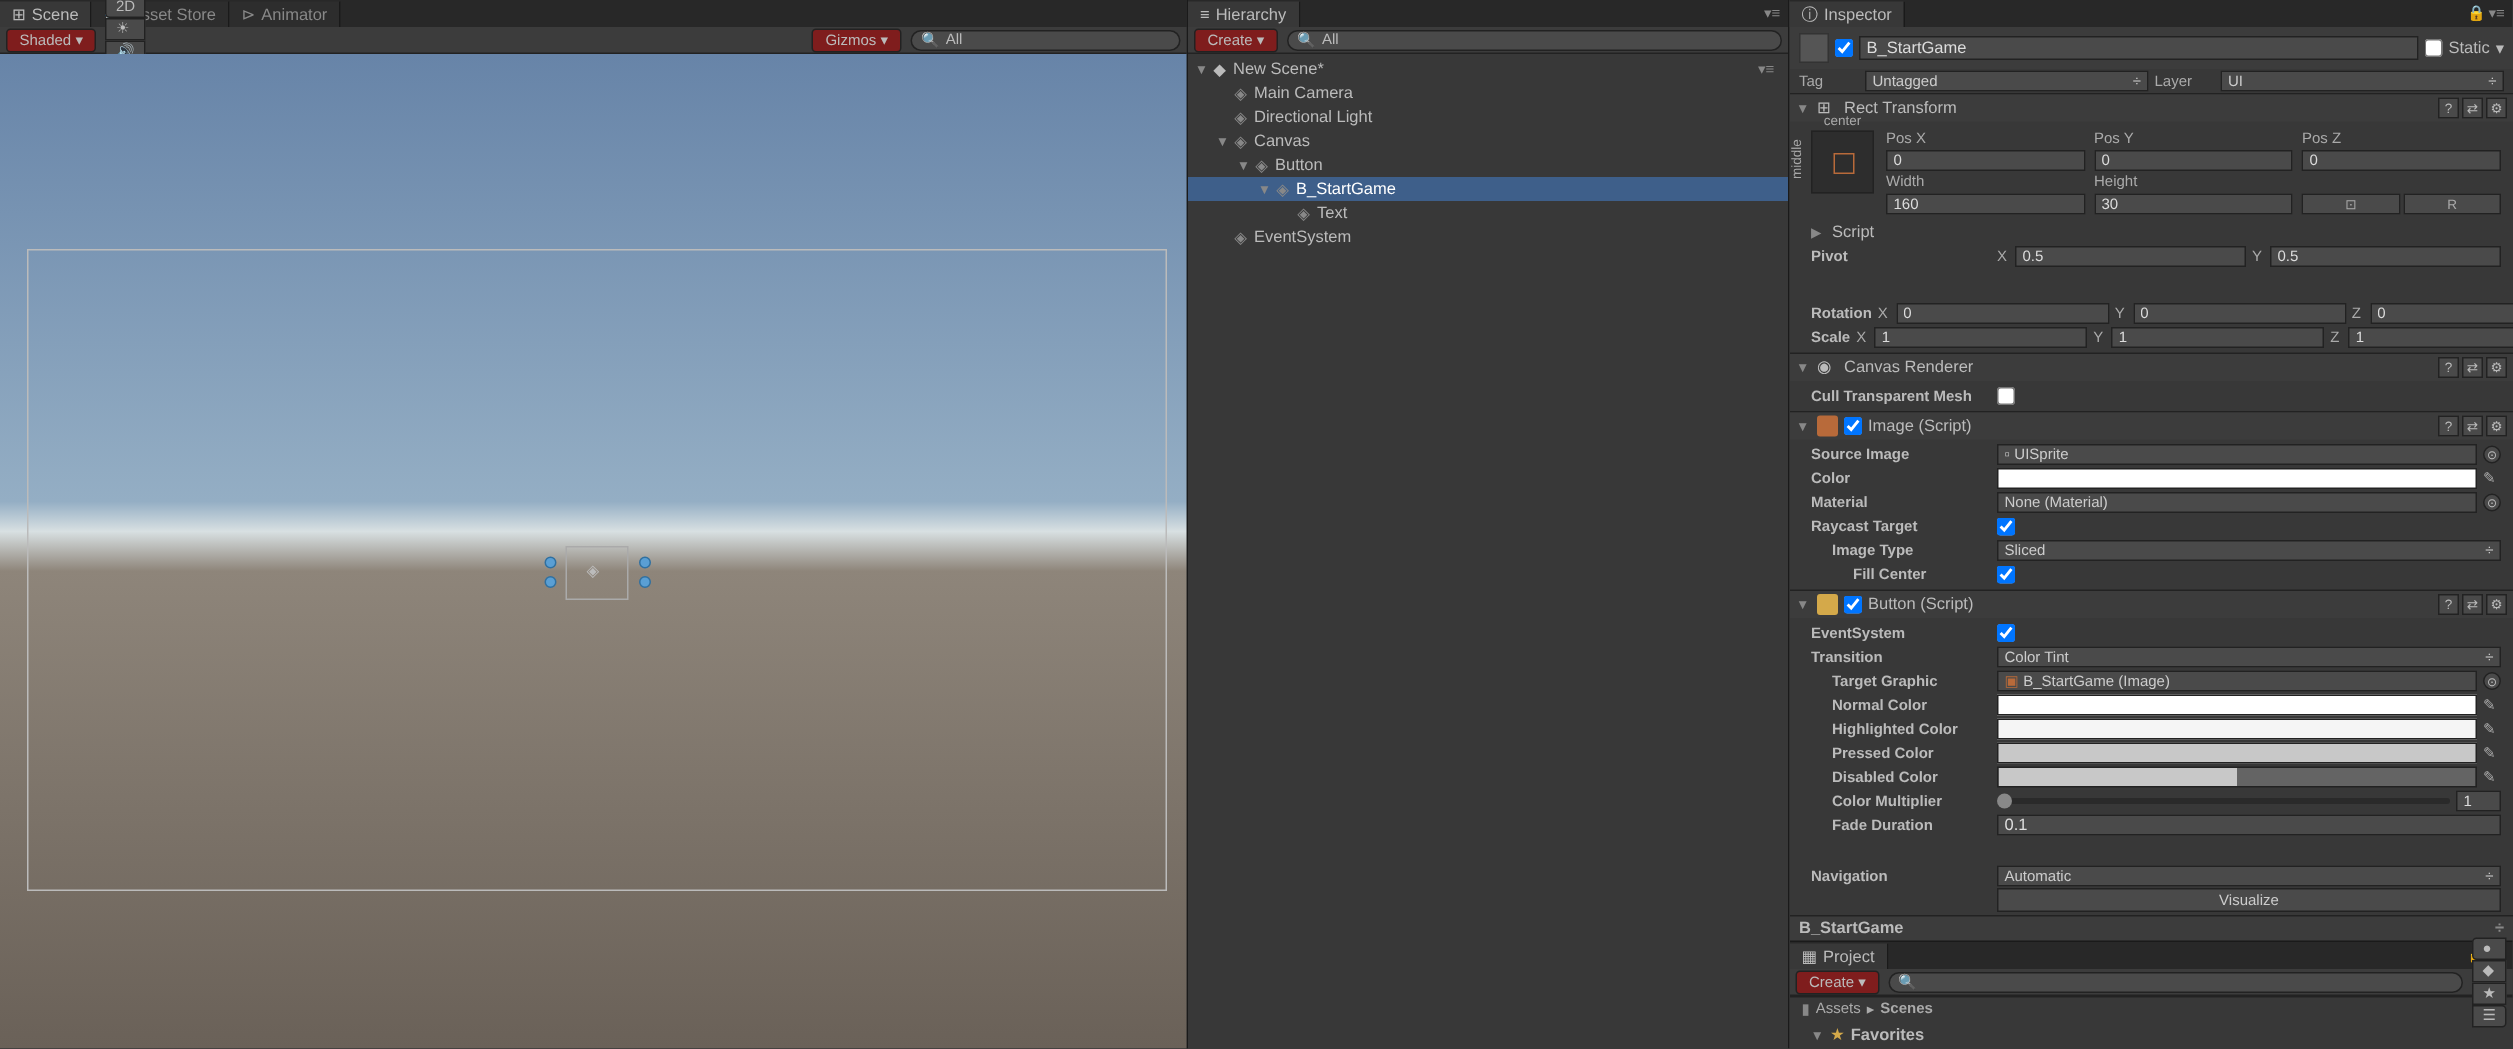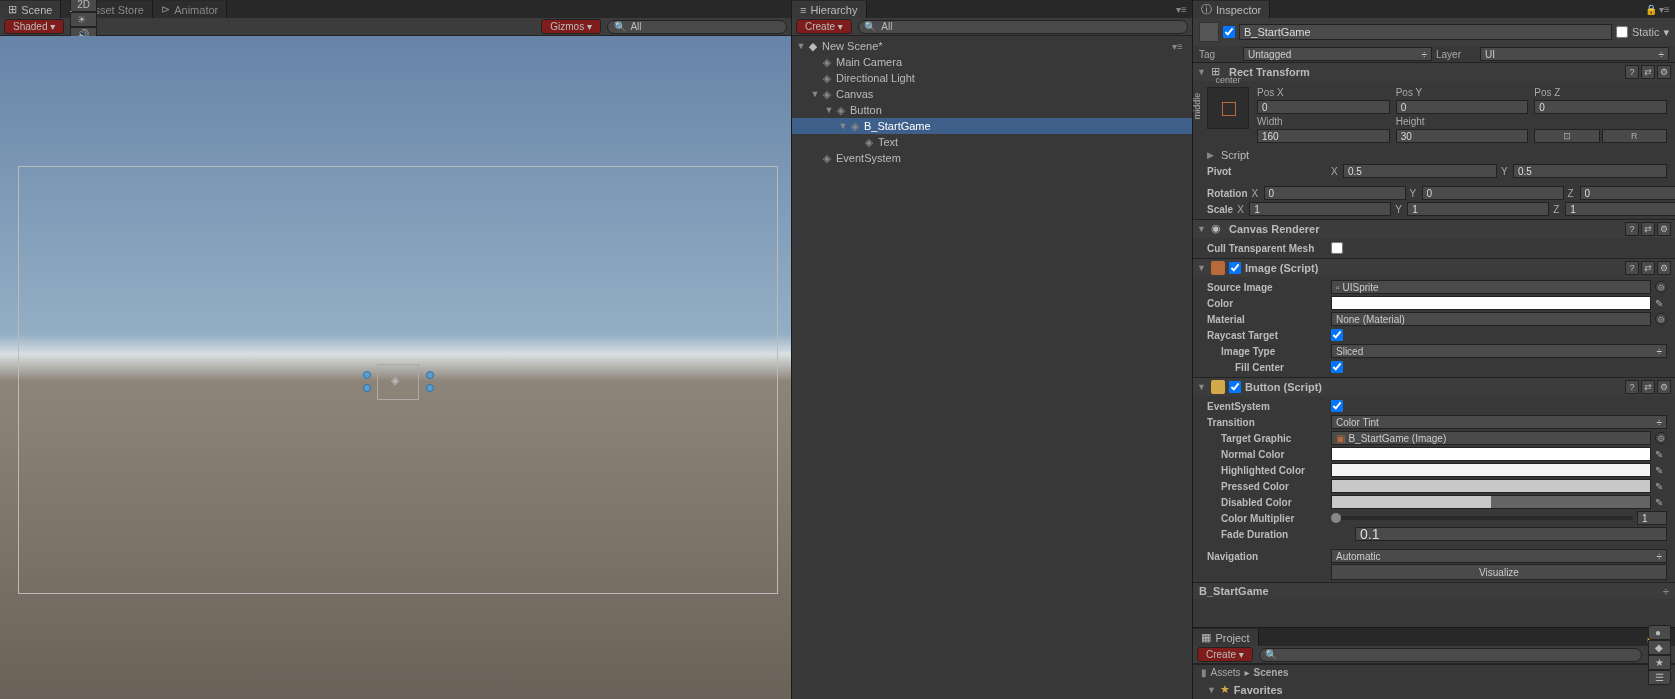--- a/index.html
+++ b/index.html
@@ -37,28 +37,28 @@
 .insp-header .go-icon { width: 20px; height: 20px; background: #555; border: 1px solid #333; }
 .insp-chk { width: 12px; height: 12px; }
 .insp-name { flex: 1; background: #4a4a4a; border: 1px solid #222; color: #ddd; padding: 1px 4px; font-size: 11px; height: 16px; }
 .insp-row { display: flex; align-items: center; padding: 1px 6px; gap: 4px; font-size: 10px; height: 16px; }
 .insp-label { width: 40px; color: #aaa; }
 .insp-drop { flex: 1; background: #4a4a4a; border: 1px solid #222; color: #ccc; padding: 0 4px; font-size: 10px; height: 14px; display: flex; align-items: center; justify-content: space-between; }
 .component { border-top: 1px solid #222; }
 .comp-header { display: flex; align-items: center; padding: 2px 4px; background: #3c3c3c; gap: 4px; height: 18px; }
 .comp-arrow { color: #888; font-size: 9px; width: 10px; }
 .comp-icon { width: 14px; height: 14px; }
-.comp-title { flex: 1; font-weight: bold; font-size: 11px; }
+.comp-title { flex: 1; font-weight: normal; font-size: 11px; }
 .comp-btns { display: flex; gap: 2px; }
 .comp-btn { width: 14px; height: 14px; background: #4a4a4a; border: 1px solid #222; cursor: pointer; display: flex; align-items: center; justify-content: center; font-size: 9px; }
 .comp-body { padding: 2px 0; }
 .prop-row { display: flex; align-items: center; padding: 1px 8px 1px 14px; gap: 4px; height: 16px; }
 .prop-label { width: 120px; color: #bbb; font-size: 10px; font-weight: bold; }
 .prop-label.indent { padding-left: 14px; }
-.prop-input { flex: 1; background: #4a4a4a; border: 1px solid #222; color: #ddd; padding: 0 4px; font-size: 14px; height: 14px; margin-left: 24px; }
+.prop-input { flex: 1; background: #4a4a4a; border: 1px solid #222; color: #ddd; padding: 0 4px; font-size: 11px; height: 14px; }
 .prop-xyz { display: flex; flex: 1; gap: 4px; }
 .prop-xyz-item { display: flex; align-items: center; gap: 2px; flex: 1; }
 .prop-xyz-lbl { color: #aaa; font-size: 10px; width: 10px; }
 .prop-xyz-val { flex: 1; background: #4a4a4a; border: 1px solid #222; color: #ddd; padding: 0 4px; font-size: 10px; height: 14px; }
 .rect-transform-top { display: flex; padding: 4px 8px; gap: 8px; }
 .anchor-preset { width: 42px; height: 42px; border: 1px solid #222; background: #2d2d2d; position: relative; }
 .anchor-inner { position: absolute; top: 14px; left: 14px; width: 14px; height: 14px; border: 1px solid #b86a3a; }
 .anchor-label-h { position: absolute; top: -12px; left: 0; width: 100%; text-align: center; font-size: 9px; color: #aaa; }
 .anchor-label-v { position: absolute; left: -30px; top: 14px; font-size: 9px; color: #aaa; transform: rotate(-90deg); transform-origin: center; width: 40px; text-align: center; }
 .rt-grid { flex: 1; display: grid; grid-template-columns: repeat(3, 1fr); gap: 2px 6px; }
@@ -285,21 +285,21 @@
               <div class="prop-xyz-item">
                   <span class="prop-xyz-lbl">X</span>
                   <input class="prop-xyz-val" value="0.5" style="">
                 </div>
               <div class="prop-xyz-item">
                   <span class="prop-xyz-lbl">Y</span>
                   <input class="prop-xyz-val" value="0.5" style="">
                 </div>
             </div>
           </div>
-          <div class="prop-row" style="margin-top:6px">
+          <div class="prop-row" style="margin-top:22px">
             <span class="prop-label">Rotation</span>
             <div class="prop-xyz">
               <div class="prop-xyz-item">
                   <span class="prop-xyz-lbl">X</span>
                   <input class="prop-xyz-val" value="0" style="">
                 </div>
               <div class="prop-xyz-item">
                   <span class="prop-xyz-lbl">Y</span>
                   <input class="prop-xyz-val" value="0" style="">
                 </div>
@@ -457,21 +457,21 @@
               <div class="slider-track">
                   <div class="slider-thumb"></div>
                 </div>
               <input class="slider-val" value="1" style="">
             </div>
           </div>
           <div class="prop-row">
             <span class="prop-label indent">Fade Duration</span>
             <input class="prop-input" value="0.1" style="">
           </div>
-          <div class="prop-row" style="margin-top:6px">
+          <div class="prop-row" style="margin-top:18px">
             <span class="prop-label">Navigation</span>
             <div class="insp-drop">
                 <span>Automatic</span>
                 <span>÷</span>
               </div>
           </div>
           <div class="prop-row">
             <span class="prop-label"></span>
             <div class="visualize-btn" style="flex:1">Visualize</div>
           </div>

